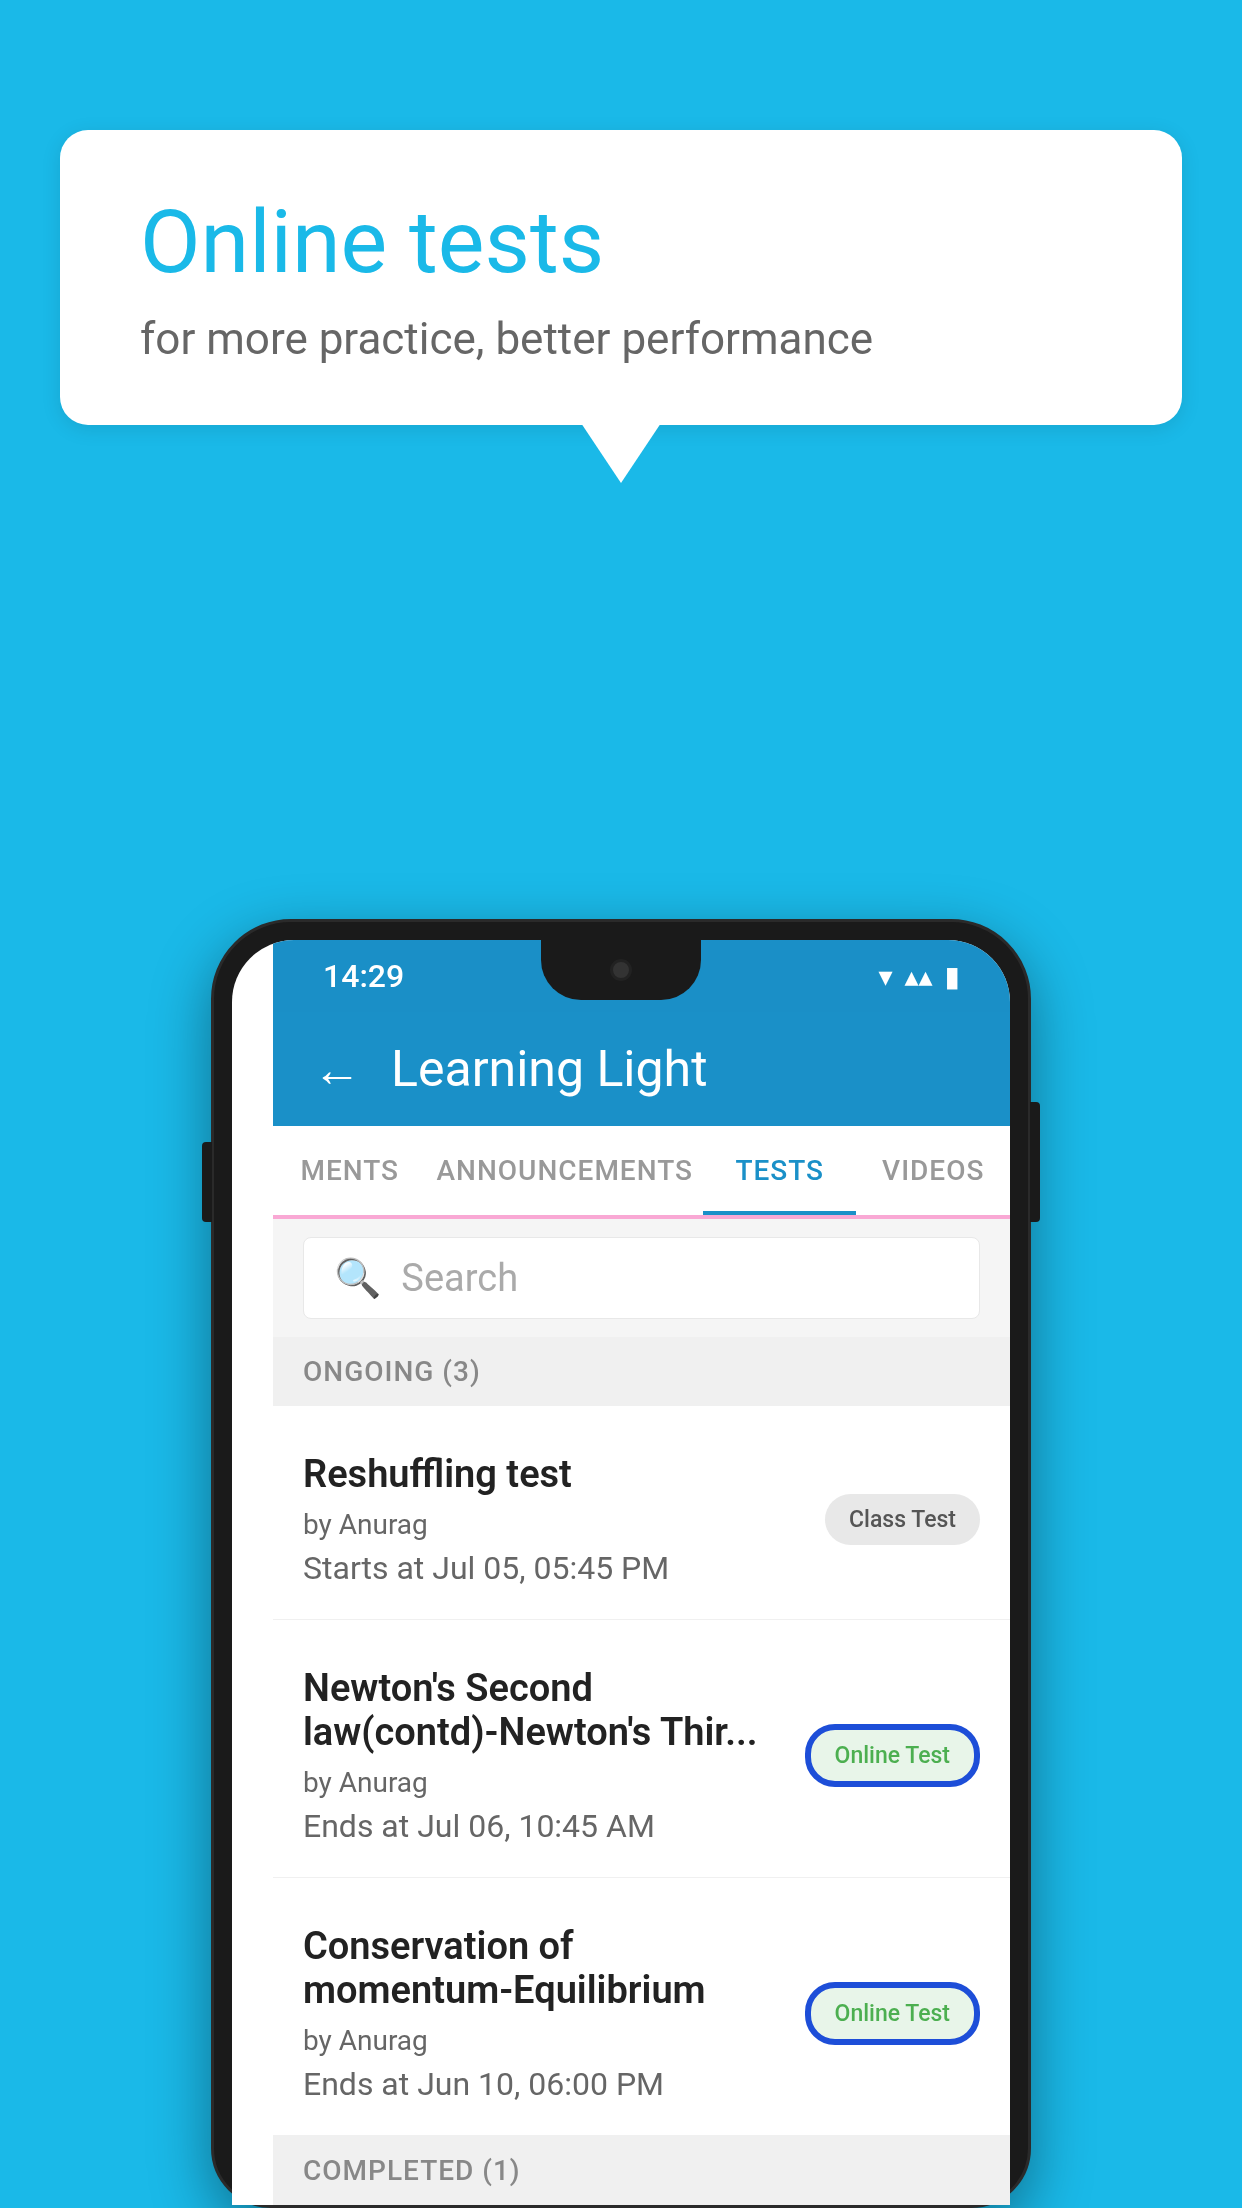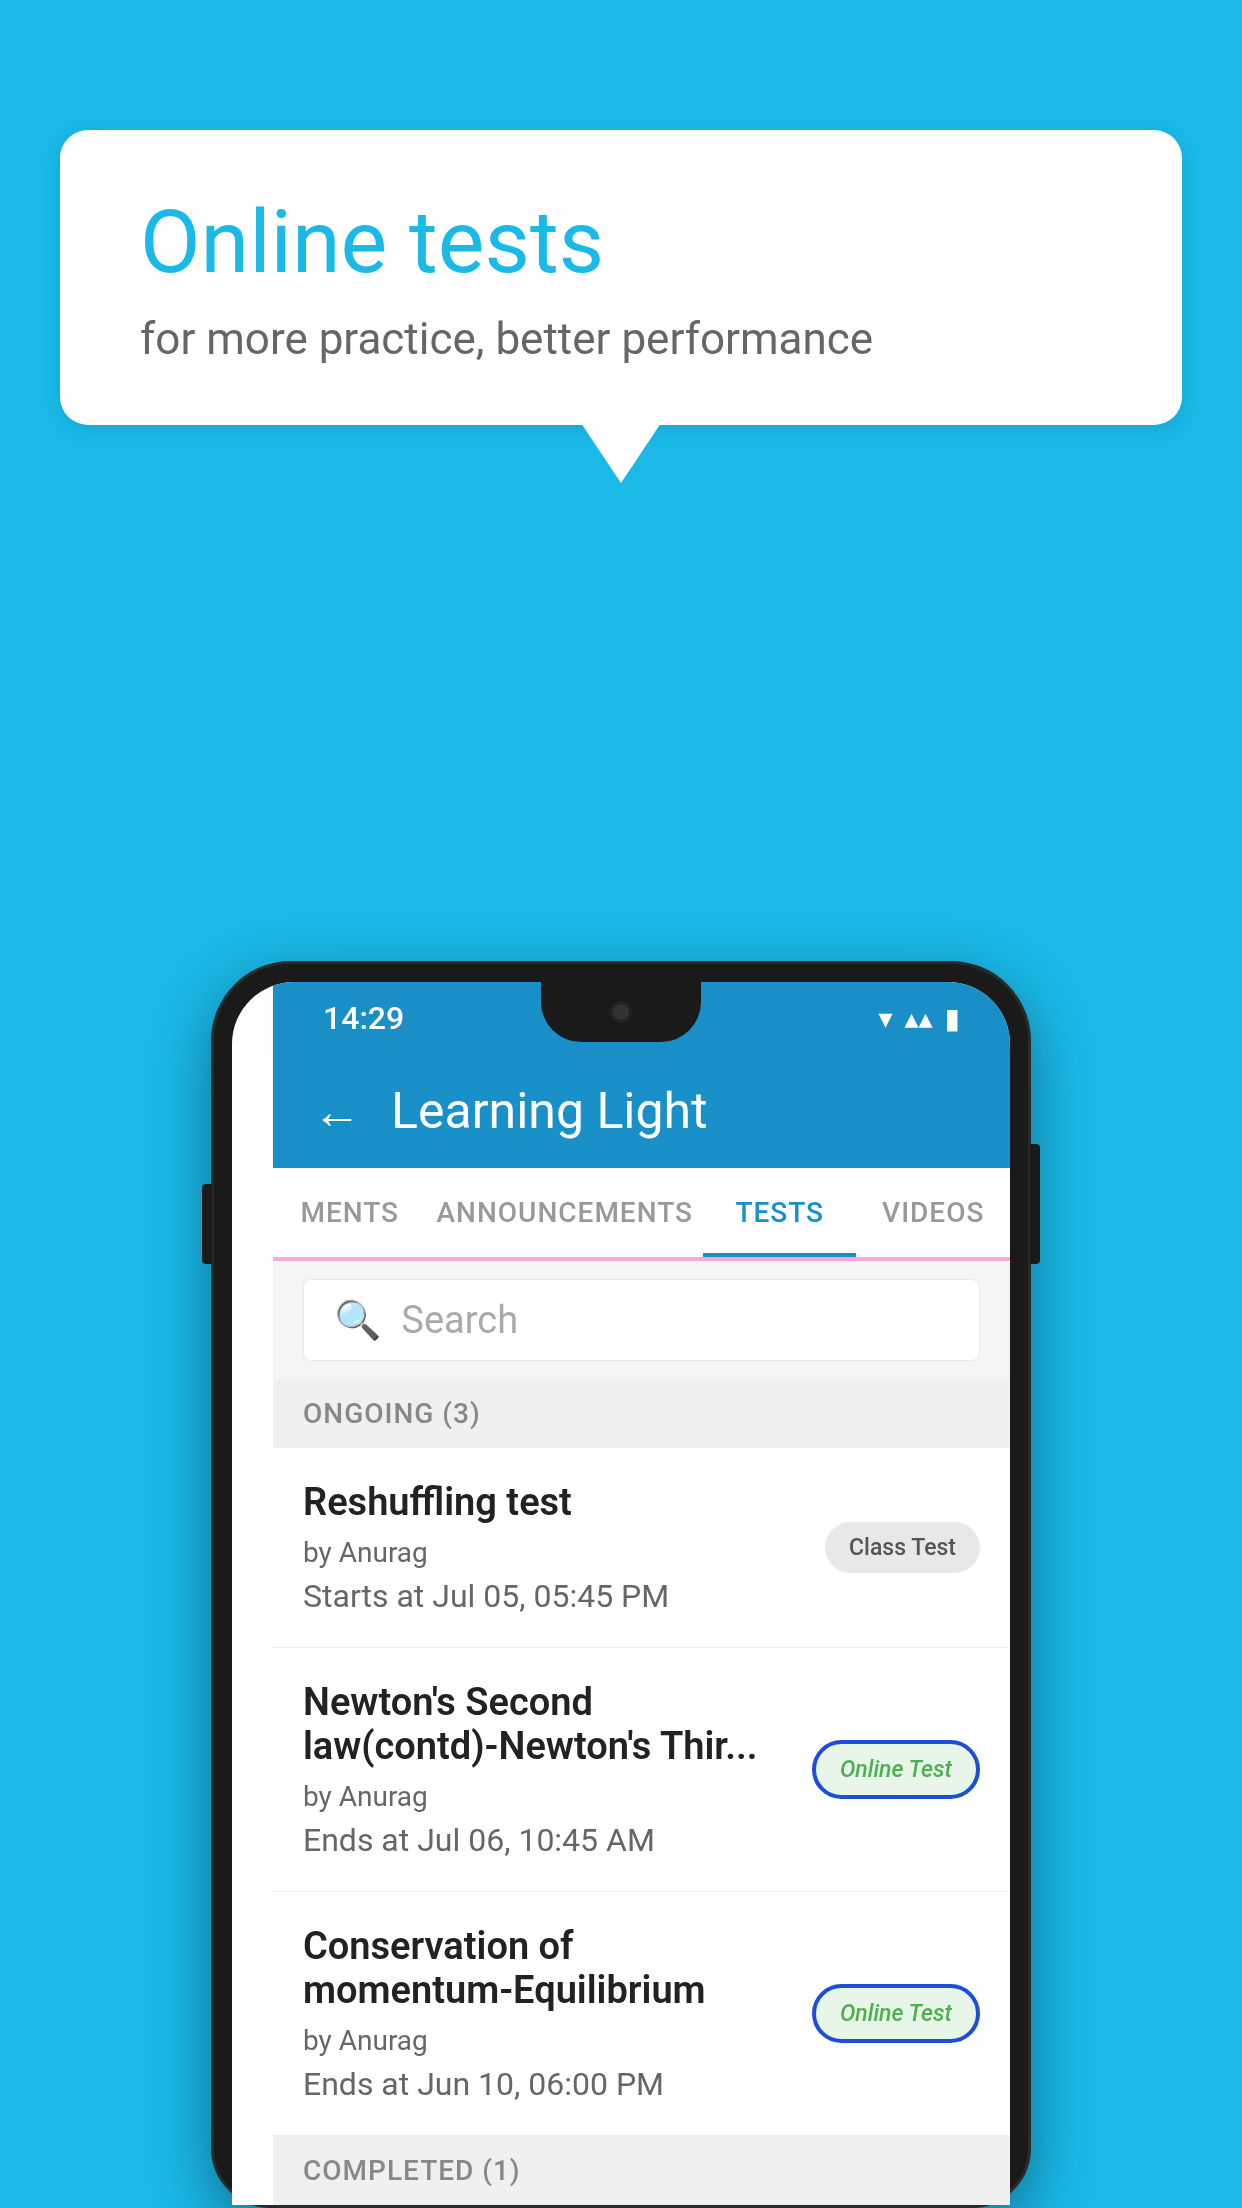--- a/index.html
+++ b/index.html
@@ -248,20 +248,21 @@
     }
 
     
     .test-item {
       background: white;
       padding: 32px 30px;
       border-bottom: 1px solid #f0f0f0;
       display: flex;
       justify-content: space-between;
       align-items: flex-start;
+      margin-top: 14px;
     }
 
     .test-item-content {
       flex: 1;
       padding-right: 20px;
     }
 
     .test-item-title {
       font-size: 38px;
       font-weight: 600;
@@ -290,22 +291,21 @@
     }
 
     .badge-class {
       background: #e8e8e8;
       color: #555;
     }
 
     .badge-online {
       background: #e8f5e9;
       color: #4caf50;
-      border: 4px solid #1d4ed8;
-      font-style: italic;
+      border: 6px solid #1d4ed8;
     }
 
     
     .completed-header {
       background: #f0f0f0;
       padding: 18px 30px;
       font-size: 28px;
       color: #888;
       font-weight: 500;
       letter-spacing: 1px;

